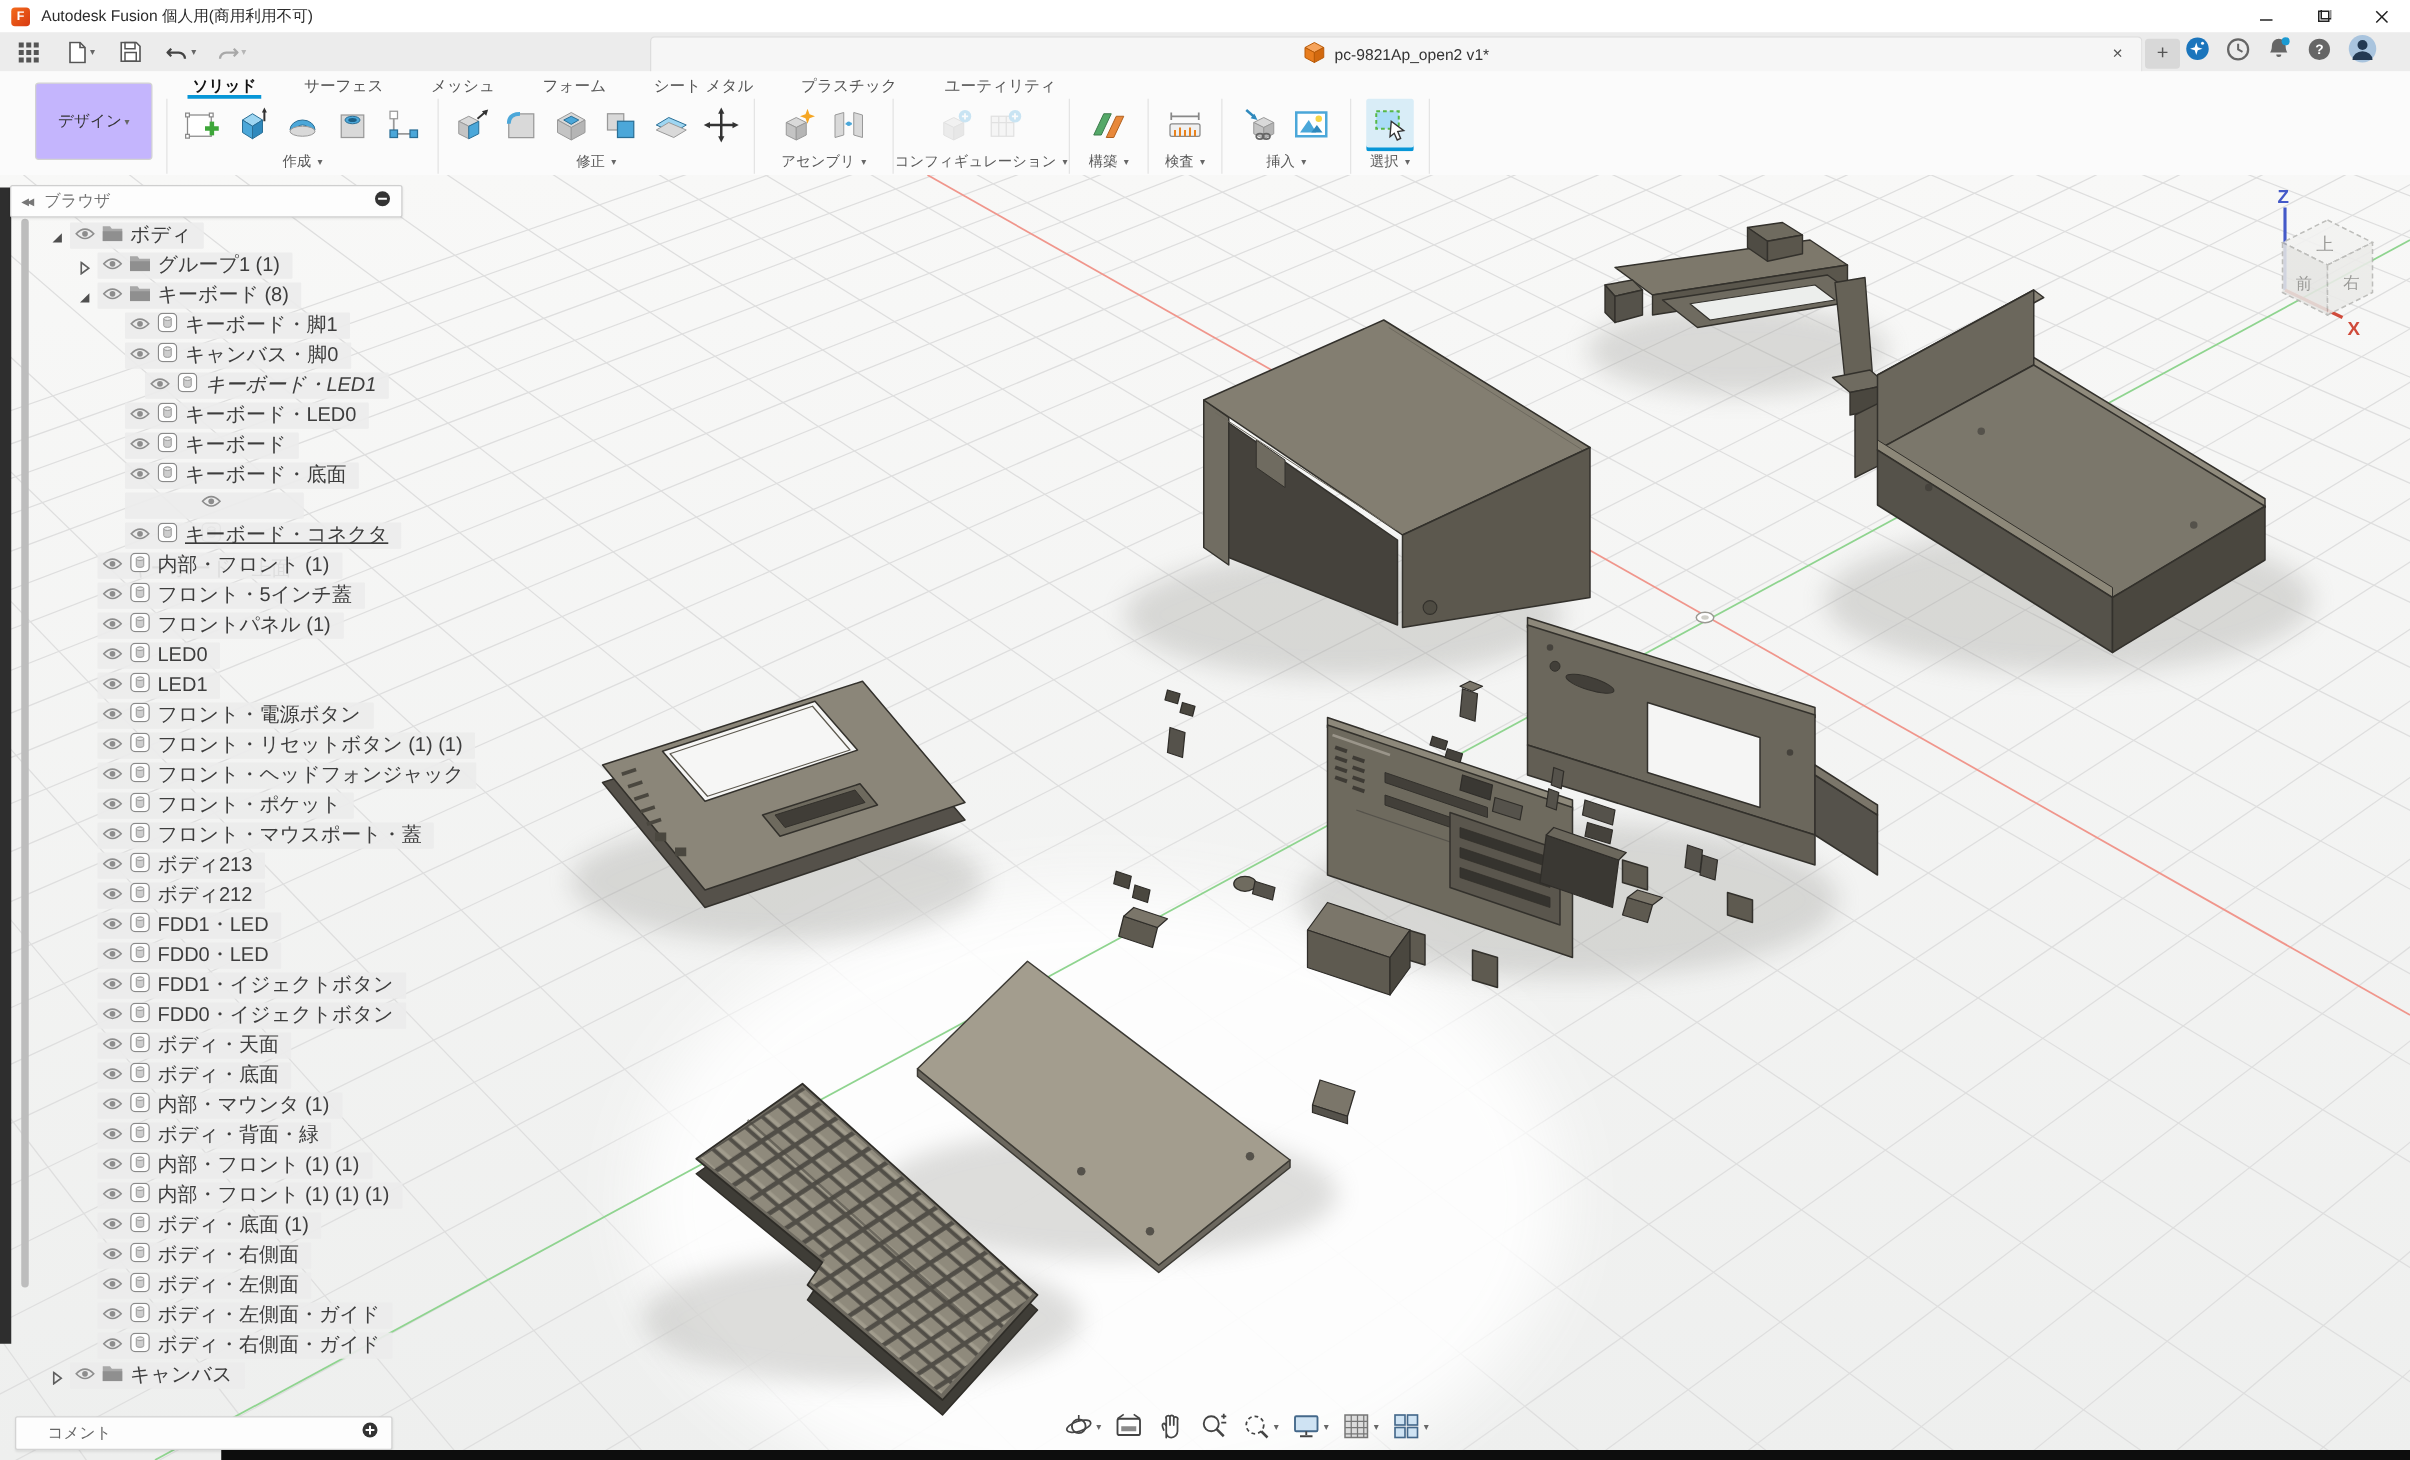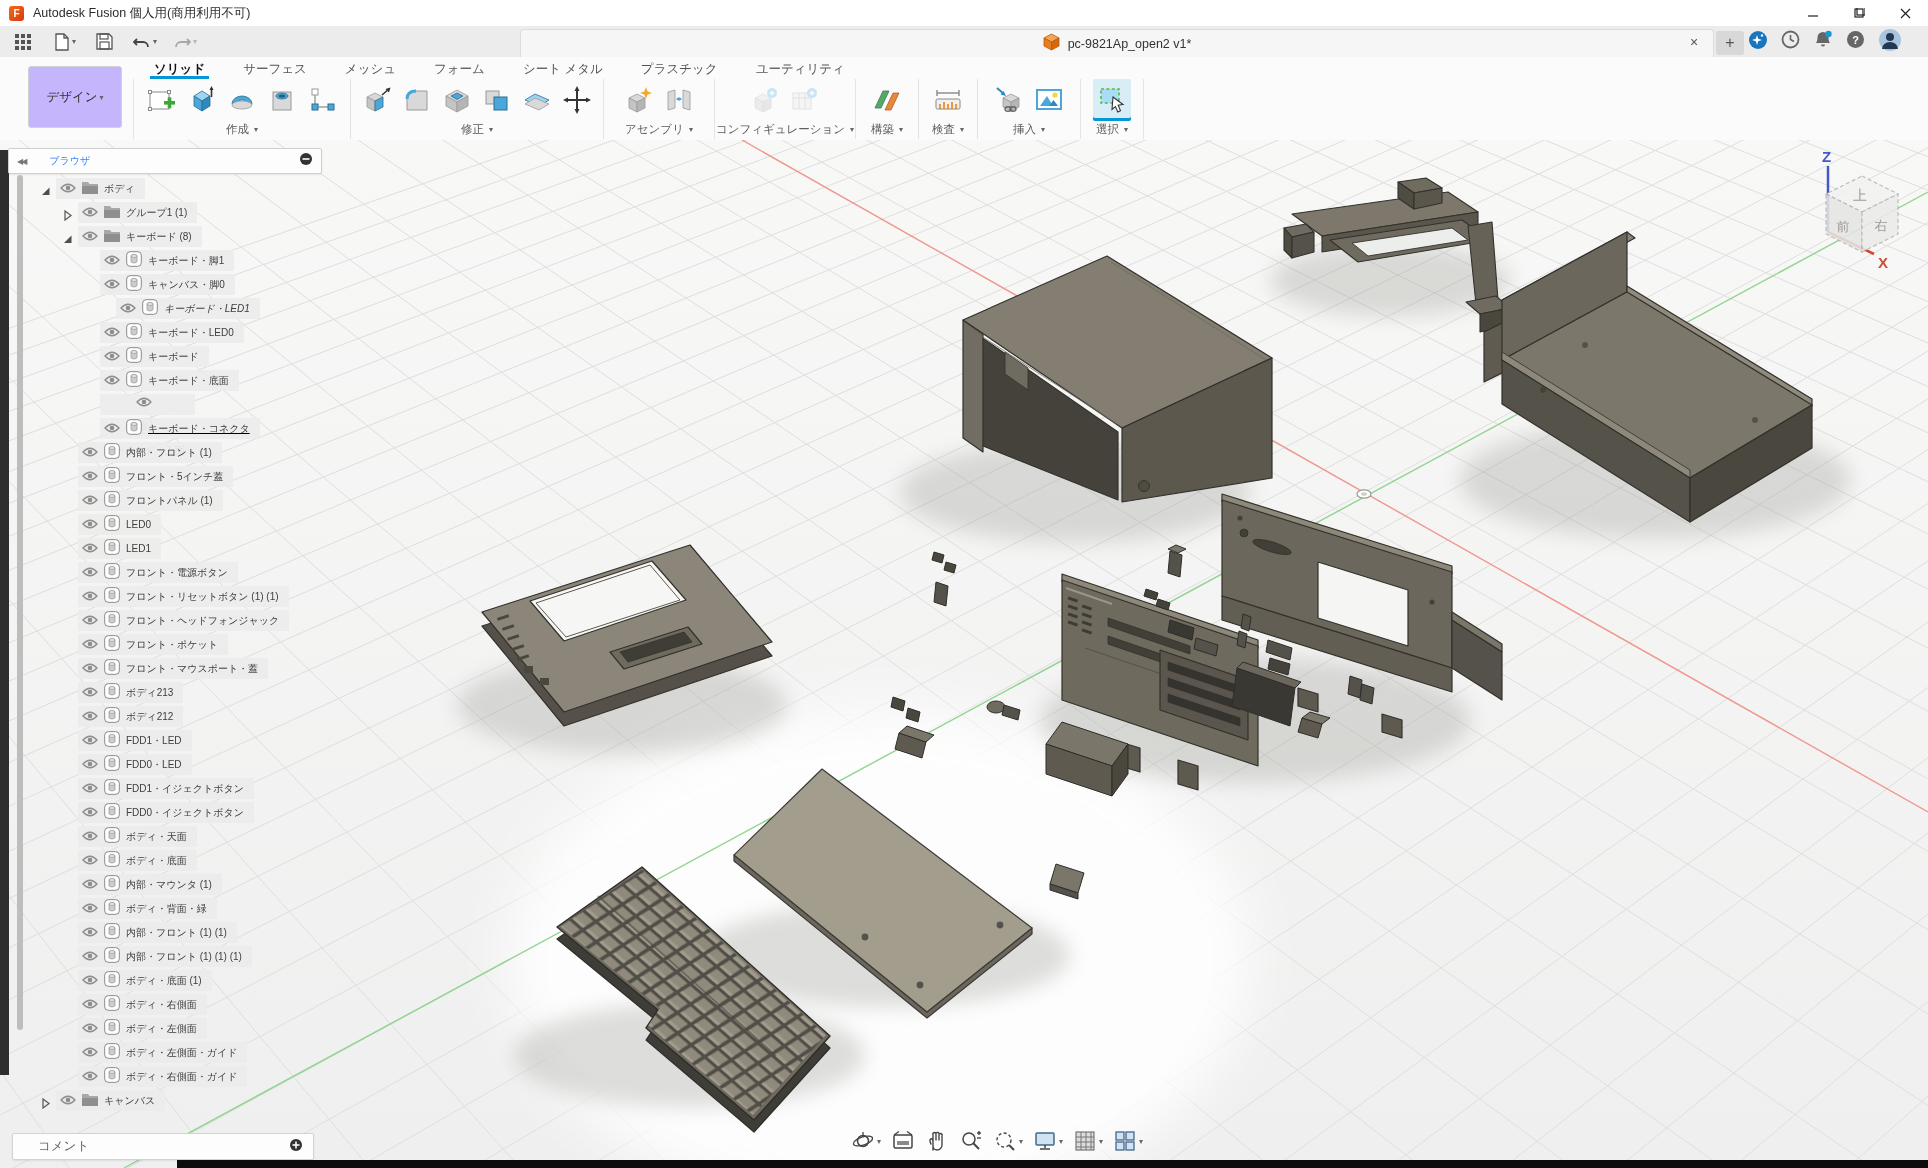--- a/index.html
+++ b/index.html
@@ -38,26 +38,26 @@
   .grp-label{height:18px;font-size:11.5px;color:#5a5a5a;display:flex;align-items:center;gap:3px;padding-bottom:2px;}
   
   #viewport{position:absolute;left:0;top:140px;width:1928px;height:1028px;}
   #scene{position:absolute;left:0;top:0;}
   #left-edge{position:absolute;left:0;top:10px;width:9px;height:925px;background:#2e2e2e;}
   #browser-scroll{position:absolute;left:17px;top:35px;width:6px;height:855px;border-radius:3px;background:#bdbdbd;}
   
   #browser{position:absolute;left:8px;top:8px;width:330px;}
   #browser-header{position:absolute;left:0;top:0;width:312px;height:24px;background:#fdfdfd;border:1px solid #cfcfcf;border-radius:2px;display:flex;align-items:center;box-shadow:0 1px 2px rgba(0,0,0,.08);}
   #browser-header .collapse{font-size:8px;color:#777;margin-left:8px;letter-spacing:-2px;}
-  #browser-header .btitle{font-size:10px;color:#3b82f6;margin-left:24px;}
+  #browser-header .btitle{font-size:13px;color:#737373;margin-left:10px;}
   #browser-header .dockbtn{margin-left:auto;margin-right:8px;}
   .tree-row{position:absolute;height:21px;display:flex;align-items:center;}
   .tw-arrow{position:absolute;width:12px;height:12px;}
   .strip{display:flex;align-items:center;gap:6px;height:21px;background:rgba(236,236,236,.92);padding:0 10px 0 4px;border-radius:1px;}
-  .strip .lbl{font-size:10px;color:#3d3d3d;white-space:nowrap;}
+  .strip .lbl{font-size:16px;color:#3d3d3d;white-space:nowrap;}
   
   #comment-bar{position:absolute;left:12px;top:993px;width:300px;height:25px;background:#fdfdfd;border:1px solid #d3d3d3;border-radius:2px;display:flex;align-items:center;box-shadow:0 1px 2px rgba(0,0,0,.08);}
   #comment-bar .clbl{font-size:12.5px;color:#666;margin-left:25px;}
   #comment-bar .cplus{margin-left:auto;margin-right:10px;}
   
   #navbar{position:absolute;left:848px;top:985px;height:32px;display:flex;align-items:center;gap:4px;}
   .nav-btn{display:flex;align-items:center;padding:2px 3px;color:#444;}
   
   #bottom-strip{position:absolute;left:177px;top:1160px;width:1751px;height:8px;background:#0d0d0d;}
 </style>

